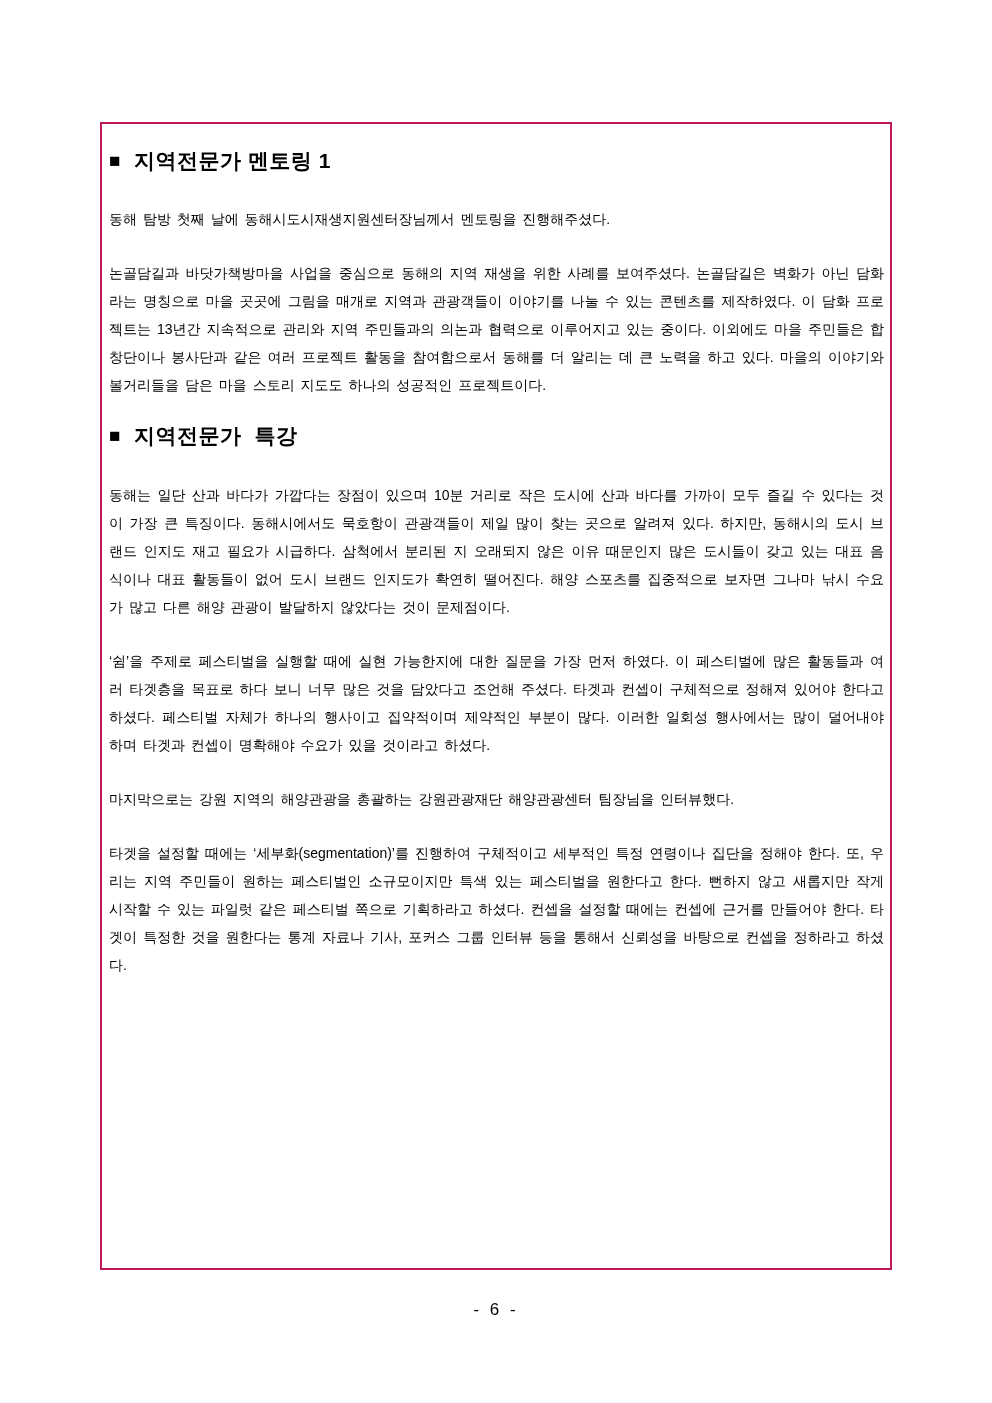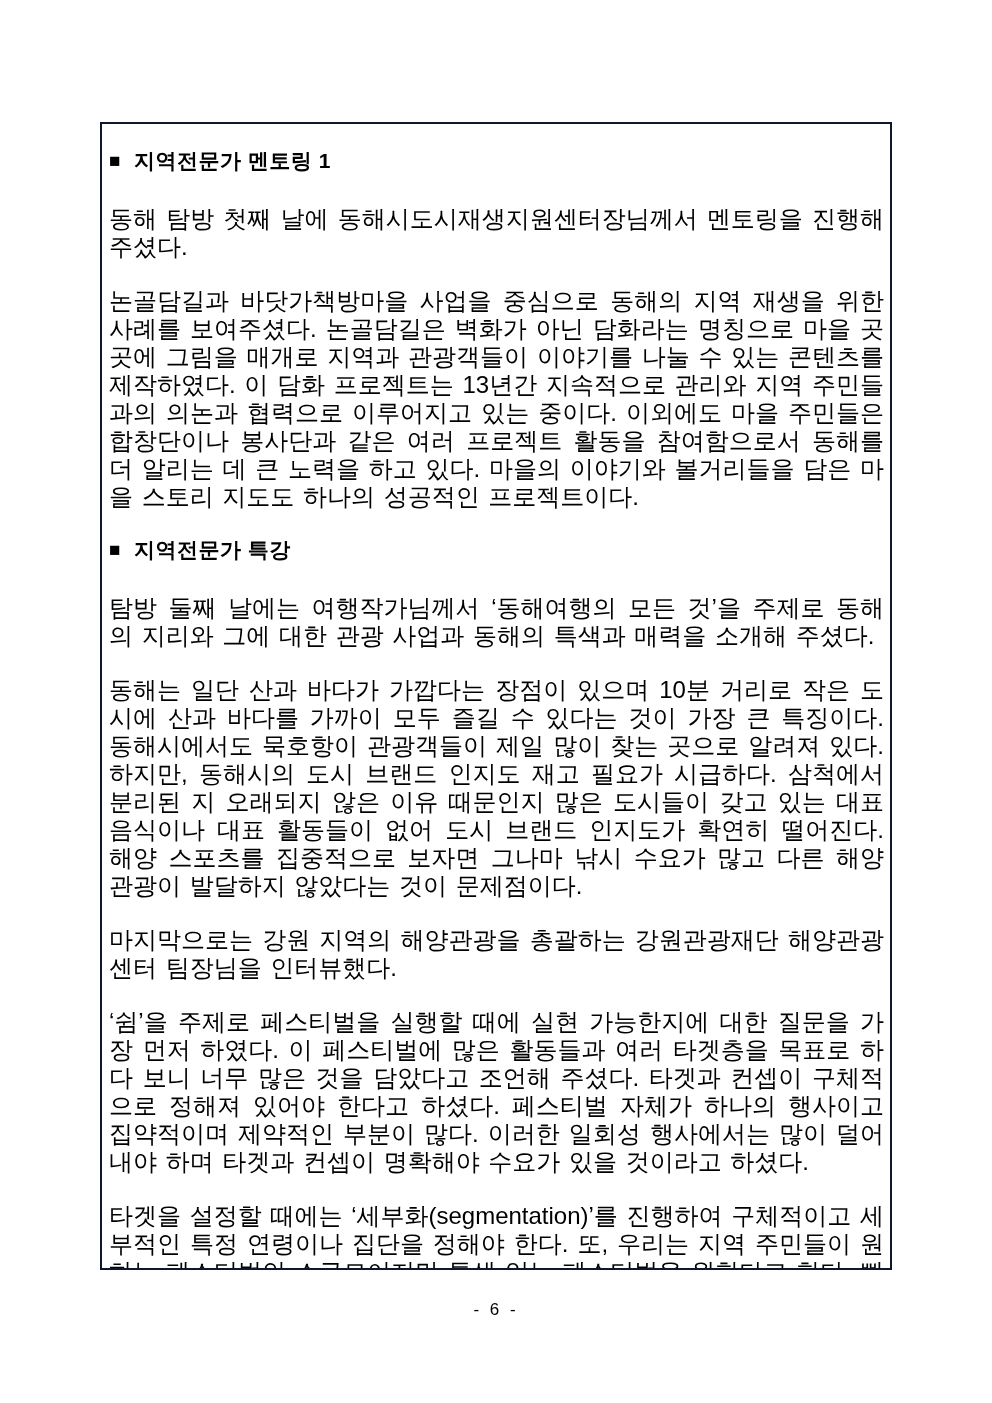--- a/index.html
+++ b/index.html
@@ -15,50 +15,51 @@
     color: #000000;
     overflow: hidden;
   }
   .doc-box {
     position: absolute;
     left: 100px;
     top: 122px;
     width: 792px;
     height: 1148px;
     box-sizing: border-box;
-    border: 2px solid #0f172a;
+    border: 2px solid #be185d;
     padding: 24px 6px 6px 7px;
     overflow: hidden;
     background: #ffffff;
   }
   .heading {
     font-size: 21px;
     font-weight: 700;
     line-height: 26px;
     letter-spacing: 0.5px;
     margin: 0 0 30px 0;
     white-space: nowrap;
   }
   .heading .marker {
     font-size: 19px;
     margin-right: 13px;
     position: relative;
     top: -1px;
   }
   .para {
-    font-size: 24px;
+    font-size: 14px;
     line-height: 28px;
     margin: 0 0 26px 0;
     text-align: justify;
     word-spacing: 2px;
     letter-spacing: 0px;
   }
   .para b { font-weight: 400; }
   .section:not(:first-child) .heading {
     margin-top: 4px;
+    font-family: Liberation Mono, monospace;
   }
   .section:last-child .para:last-child {
     margin-bottom: 0;
   }
   .page-number {
     position: absolute;
     left: 0;
     top: 1300px;
     width: 100%;
     text-align: center;
@@ -77,25 +78,24 @@
       <span class="marker">■</span><span>지역전문가 멘토링 1</span>
     </h2>
     <p class="para"><span>동해 탐방 첫째 날에 동해시도시재생지원센터장님께서 멘토링을 진행해주셨다.</span></p>
     <p class="para"><b>논골담길과 바닷가책방마을 사업을 중심으로 동해의 지역 재생을 위한 사례</b><span>를 보여주셨다. 논골담길은 벽화가 아닌 담화라는 명칭으로 마을 곳곳에 그림을 매개로 지역과 관광객들이 이야기를 나눌 수 있는 콘텐츠를 제작하였다. 이 담화 프로젝트는 13년간 지속적으로 관리와 지역 주민들과의 의논과 협력으로 이루어지고 있는 중이다. 이외에도 마을 주민들은 합창단이나 봉사단과 같은 여러 프로젝트 활동을 참여함으로서 동해를 더 알리는 데 큰 노력을 하고 있다. 마을의 이야기와 볼거리들을 담은 마을 스토리 지도도 하나의 성공적인 프로젝트이다.</span></p>
   </div>
 
   <div class="section">
     <h2 class="heading">
       <span class="marker">■</span><span>지역전문가 특강</span>
     </h2>
-    <p class="para"><span>탐방 둘째 날에는 여행작가님께서 </span><b>‘동해여행의 모든 것’을 주제로 동해의 지리와 그에 대한 관광 사업과 동해의 특색과 매력을 소개해</b><span> 주셨다.</span></p>
     <p class="para"><span>동해는 일단 산과 바다가 가깝다는 장점이 있으며 10분 거리로 작은 도시에 산과 바다를 가까이 모두 즐길 수 있다는 것이 가장 큰 특징이다. 동해시에서도 묵호항이 관광객들이 제일 많이 찾는 곳으로 알려져 있다. 하지만, 동해시의 도시 브랜드 인지도 재고 필요가 시급하다. 삼척에서 분리된 지 오래되지 않은 이유 때문인지 많은 도시들이 갖고 있는 대표 음식이나 대표 활동들이 없어 도시 브랜드 인지도가 확연히 떨어진다. 해양 스포츠를 집중적으로 보자면 그나마 낚시 수요가 많고 다른 해양 관광이 발달하지 않았다는 것이 문제점이다.</span></p>
   </div>
 
   <div class="section">
+    <p class="para"><span>‘쉼’을 주제로 페스티벌을 실행할 때에 실현 가능한지에 대한 질문을 가장 먼저 하였다. 이 페스티벌에 많은 활동들과 여러 타겟층을 목표로 하다 보니 너무 많은 것을 담았다고 조언해 주셨다. 타겟과 컨셉이 구체적으로 정해져 있어야 한다고 하셨다. 페스티벌 자체가 하나의 행사이고 집약적이며 제약적인 부분이 많다. 이러한 일회성 행사에서는 많이 덜어내야 하며 타겟과 컨셉이 명확해야 수요가 있을 것이라고 하셨다.</span></p>
     <p class="para"><span>마지막으로는 </span><b>강원 지역의 해양관광을 총괄하는 강원관광재단 해양관광센터 팀장님을 인터뷰</b><span>했다.</span></p>
-    <p class="para"><span>‘쉼’을 주제로 페스티벌을 실행할 때에 실현 가능한지에 대한 질문을 가장 먼저 하였다. 이 페스티벌에 많은 활동들과 여러 타겟층을 목표로 하다 보니 너무 많은 것을 담았다고 조언해 주셨다. 타겟과 컨셉이 구체적으로 정해져 있어야 한다고 하셨다. 페스티벌 자체가 하나의 행사이고 집약적이며 제약적인 부분이 많다. 이러한 일회성 행사에서는 많이 덜어내야 하며 타겟과 컨셉이 명확해야 수요가 있을 것이라고 하셨다.</span></p>
     <p class="para"><span>타겟을 설정할 때에는 ‘세부화(segmentation)’를 진행하여 구체적이고 세부적인 특정 연령이나 집단을 정해야 한다. 또, 우리는 지역 주민들이 원하는 페스티벌인 소규모이지만 특색 있는 페스티벌을 원한다고 한다. 뻔하지 않고 새롭지만 작게 시작할 수 있는 파일럿 같은 페스티벌 쪽으로 기획하라고 하셨다. 컨셉을 설정할 때에는 컨셉에 근거를 만들어야 한다. 타겟이 특정한 것을 원한다는 통계 자료나 기사, 포커스 그룹 인터뷰 등을 통해서 신뢰성을 바탕으로 컨셉을 정하라고 하셨다.</span></p>
   </div>
 
 </div>
 
 <div class="page-number">- 6 -</div>
 
 </body></html>

